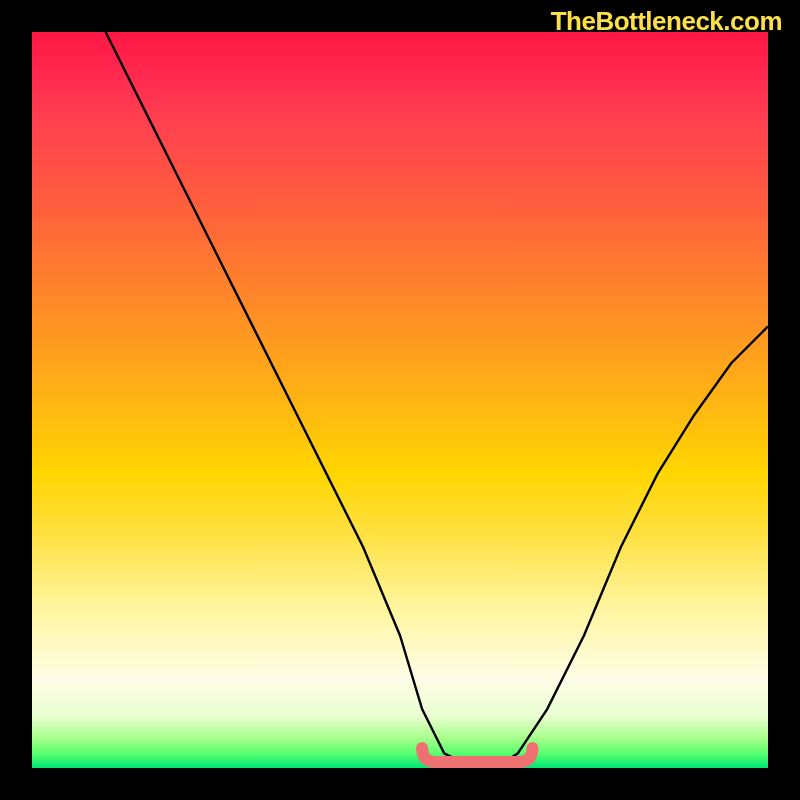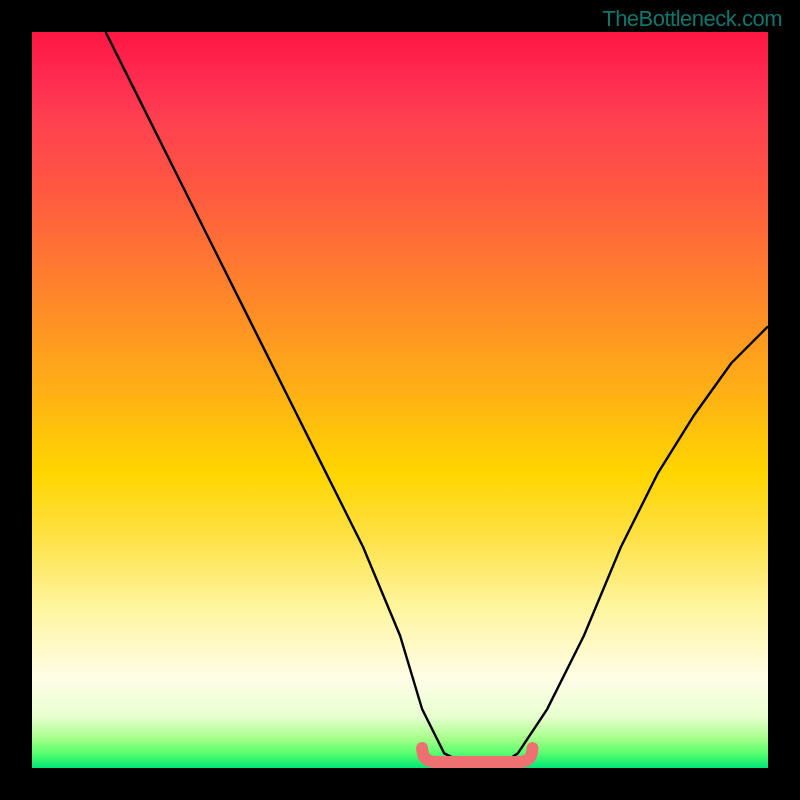--- a/index.html
+++ b/index.html
@@ -8,23 +8,23 @@
     width: 800px;
     height: 800px;
     background: #000;
     position: relative;
     font-family: Arial, sans-serif;
   }
   .watermark {
     position: absolute;
     top: 6px;
     right: 18px;
-    color: #0f766e;
-    font-size: 22px;
-    font-weight: 400;
+    color: #fde047;
+    font-size: 26px;
+    font-weight: 700;
     letter-spacing: -0.5px;
     z-index: 10;
   }
   .frame {
     position: absolute;
     top: 0;
     left: 0;
     width: 800px;
     height: 800px;
     background: #000;

